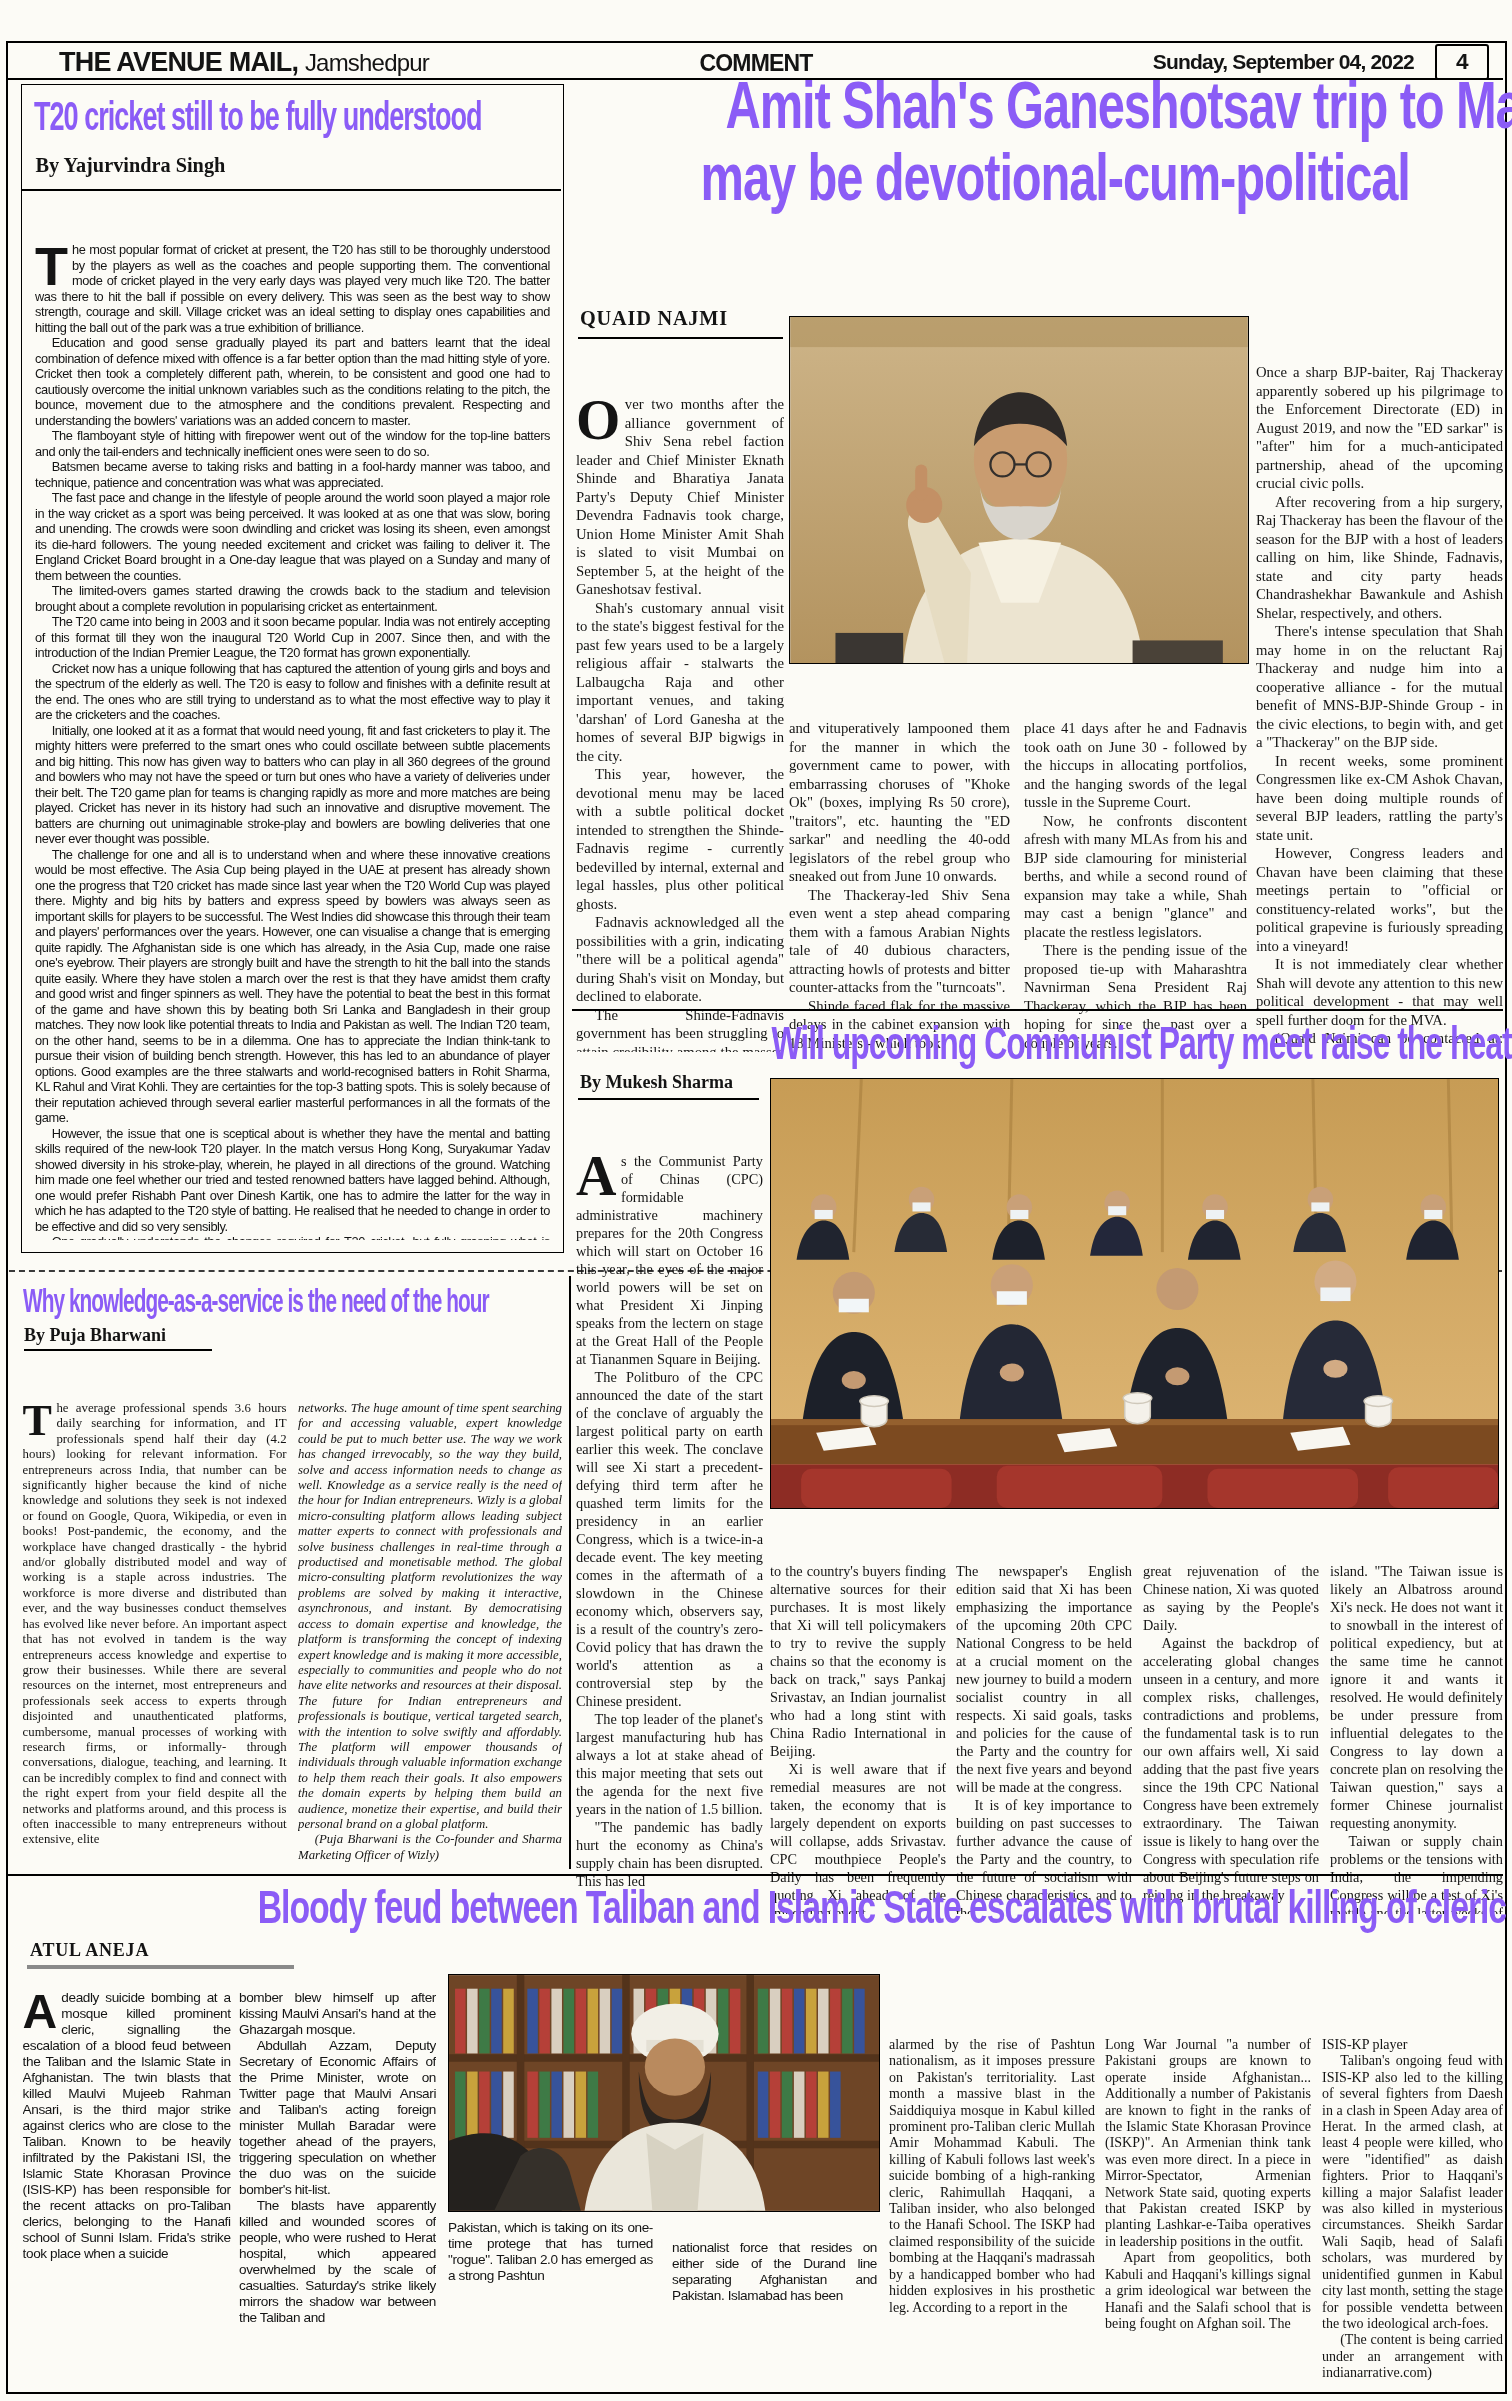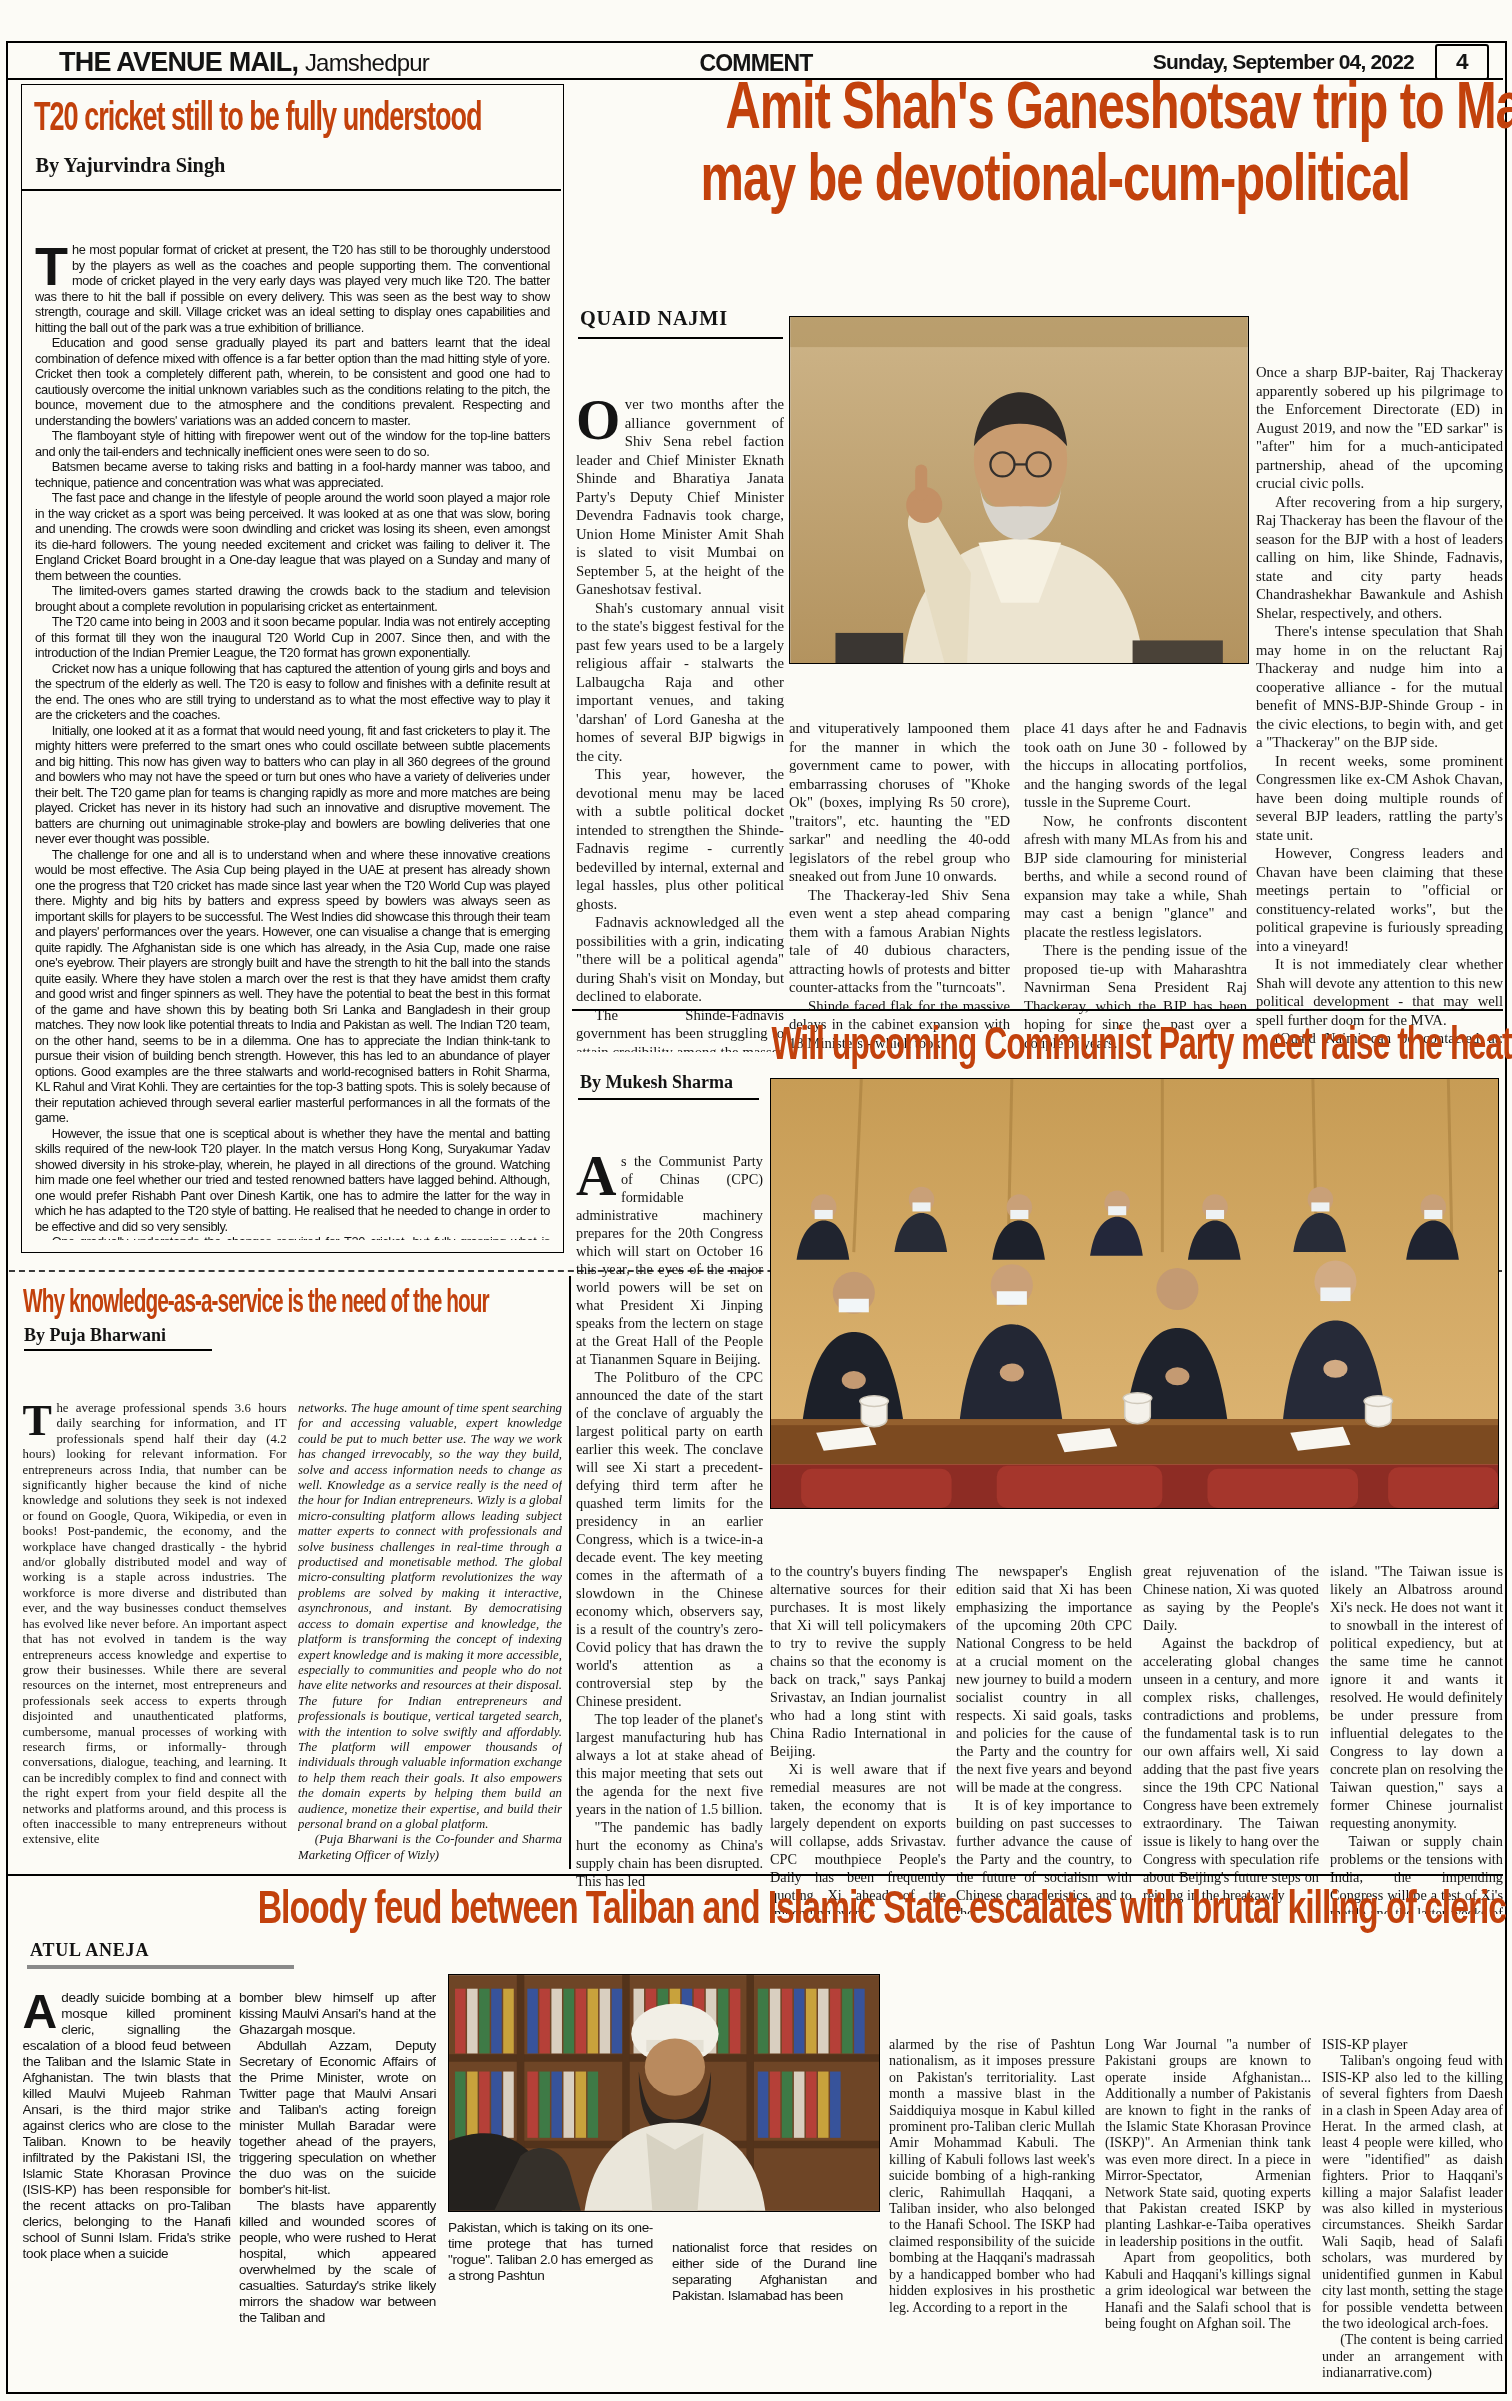--- a/index.html
+++ b/index.html
@@ -14,21 +14,21 @@
             font-weight:700;font-size:27px;letter-spacing:-0.8px;white-space:nowrap;}
   .masthead .city{font-weight:400;font-size:24px;letter-spacing:-0.8px;}
   .section-label{position:absolute;left:0;top:50px;width:1512px;text-align:center;
             font-family:"Liberation Sans",sans-serif;font-weight:700;font-size:23px;letter-spacing:-0.8px;}
   .dateline{position:absolute;right:98px;top:50px;font-family:"Liberation Sans",sans-serif;
             font-weight:700;font-size:21px;letter-spacing:-0.8px;}
   .pagebox{position:absolute;right:22.6px;top:44px;width:50px;height:32px;border:2.3px solid #000;
            font-family:"Liberation Sans",sans-serif;font-weight:700;font-size:22.6px;
            text-align:center;line-height:32px;border-radius:3px;}
   
-  .hl{font-family:"Liberation Sans",sans-serif;font-weight:700;letter-spacing:-1.5px;color:#c2410c;}
+  .hl{font-family:"Liberation Sans",sans-serif;font-weight:700;letter-spacing:-1.5px;color:#8b5cf6;}
   .hl .sq{display:inline-block;white-space:nowrap;transform:scaleX(var(--sx,0.7));transform-origin:left bottom;}
   .hl.center{text-align:center;}
   .hl.center .sq{transform-origin:center bottom;}
   
   .byline{font-family:"Liberation Serif",serif;font-weight:700;}
   .byrule{position:absolute;background:#000;}
   
   .col{position:absolute;overflow:hidden;text-align:justify;}
   .col p{margin:0;text-indent:1.3em;}
   .col p.first{text-indent:0;}

